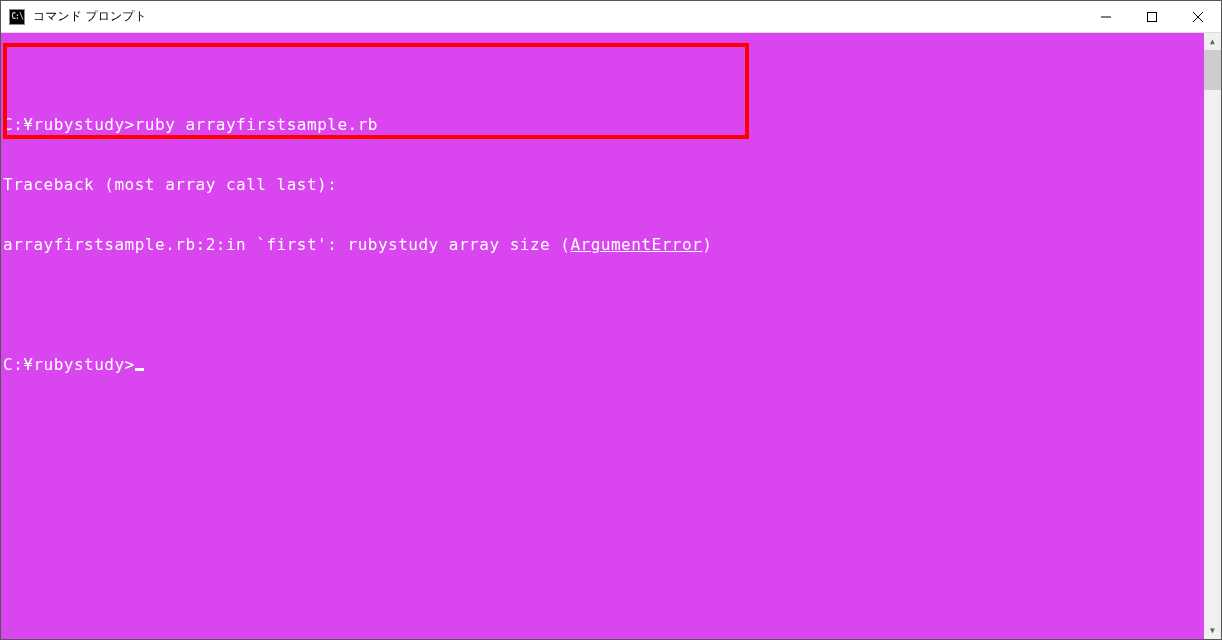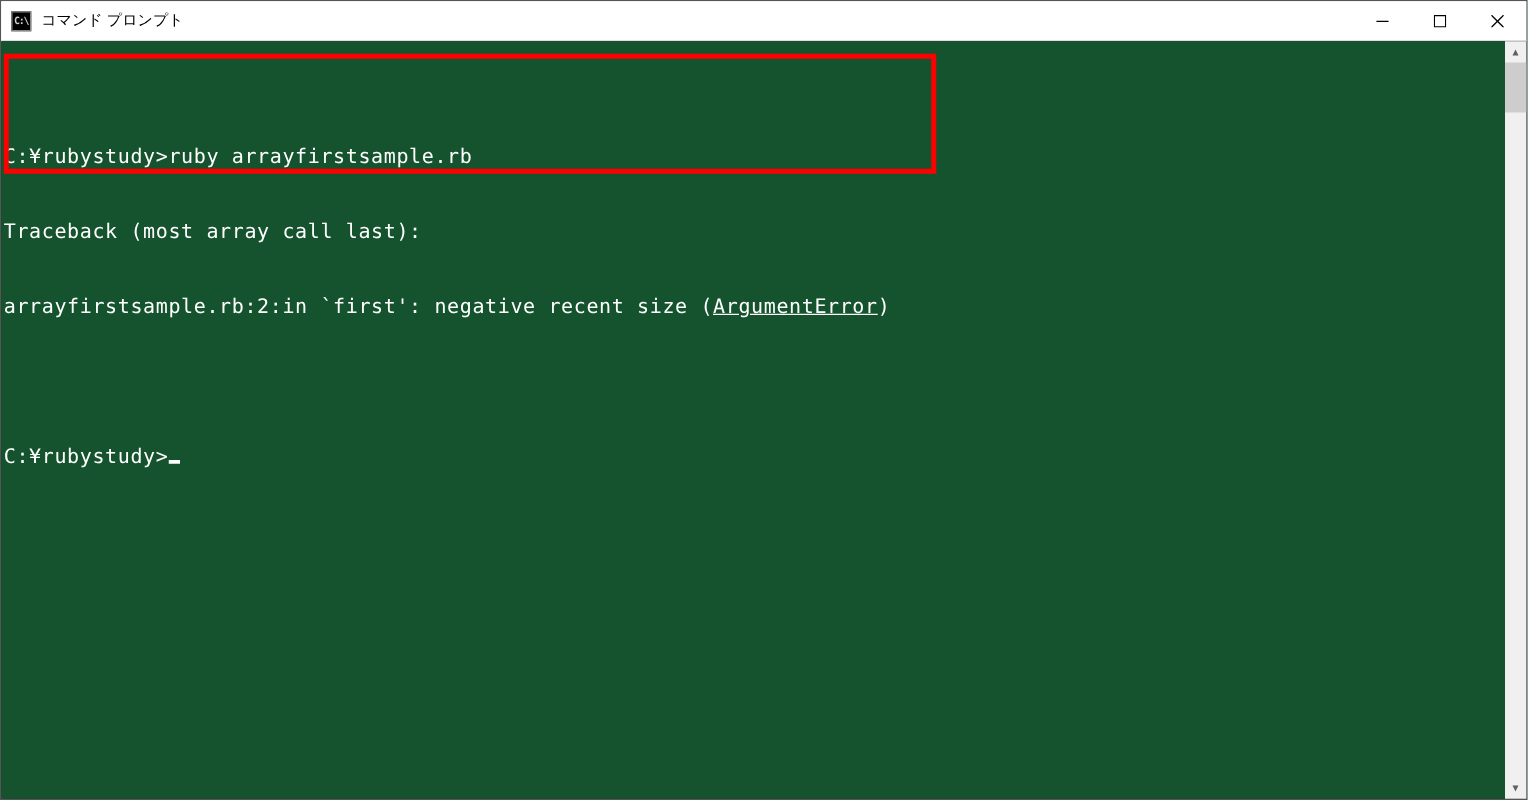--- a/index.html
+++ b/index.html
@@ -62,21 +62,21 @@
     }
     .titlebar-btn svg { width: 10px; height: 10px; }
     .content-wrap {
       flex: 1;
       display: flex;
       background: #000;
       position: relative;
     }
     .terminal {
       flex: 1;
-      background: #14532d;
+      background: #d946ef;
       color: #fff;
       font-family: "MS Gothic", "Consolas", monospace;
       font-size: 16px;
       line-height: 20px;
       position: relative;
       white-space: pre;
       letter-spacing: 0.5px;
     }
     .scrollbar {
       width: 17px;
@@ -150,21 +150,21 @@
             <line x1="10" y1="0" x2="0" y2="10" stroke="currentColor" stroke-width="1"></line>
           </svg>
       </div>
     </div>
   </div>
   <div class="content-wrap">
     <div class="terminal">
       <div class="highlight-box"></div>
       <div class="term-line pad-top"><span>C:¥rubystudy&gt;</span><span>ruby arrayfirstsample.rb</span></div>
       <div class="term-line"><span>Traceback (most array call last):</span></div>
-      <div class="term-line"><span>arrayfirstsample.rb:2:in `first': negative recent size (</span><span class="underline">ArgumentError</span><span>)</span></div>
+      <div class="term-line"><span>arrayfirstsample.rb:2:in `first': rubystudy array size (</span><span class="underline">ArgumentError</span><span>)</span></div>
       <div class="term-line">&nbsp;</div>
       <div class="term-line"><span>C:¥rubystudy&gt;</span><span class="cursor"></span></div>
     </div>
     <div class="scrollbar">
       <div class="scroll-arrow up">▲</div>
       <div class="scrollbar-thumb"></div>
       <div class="scroll-arrow down">▼</div>
     </div>
   </div>
 </div>

